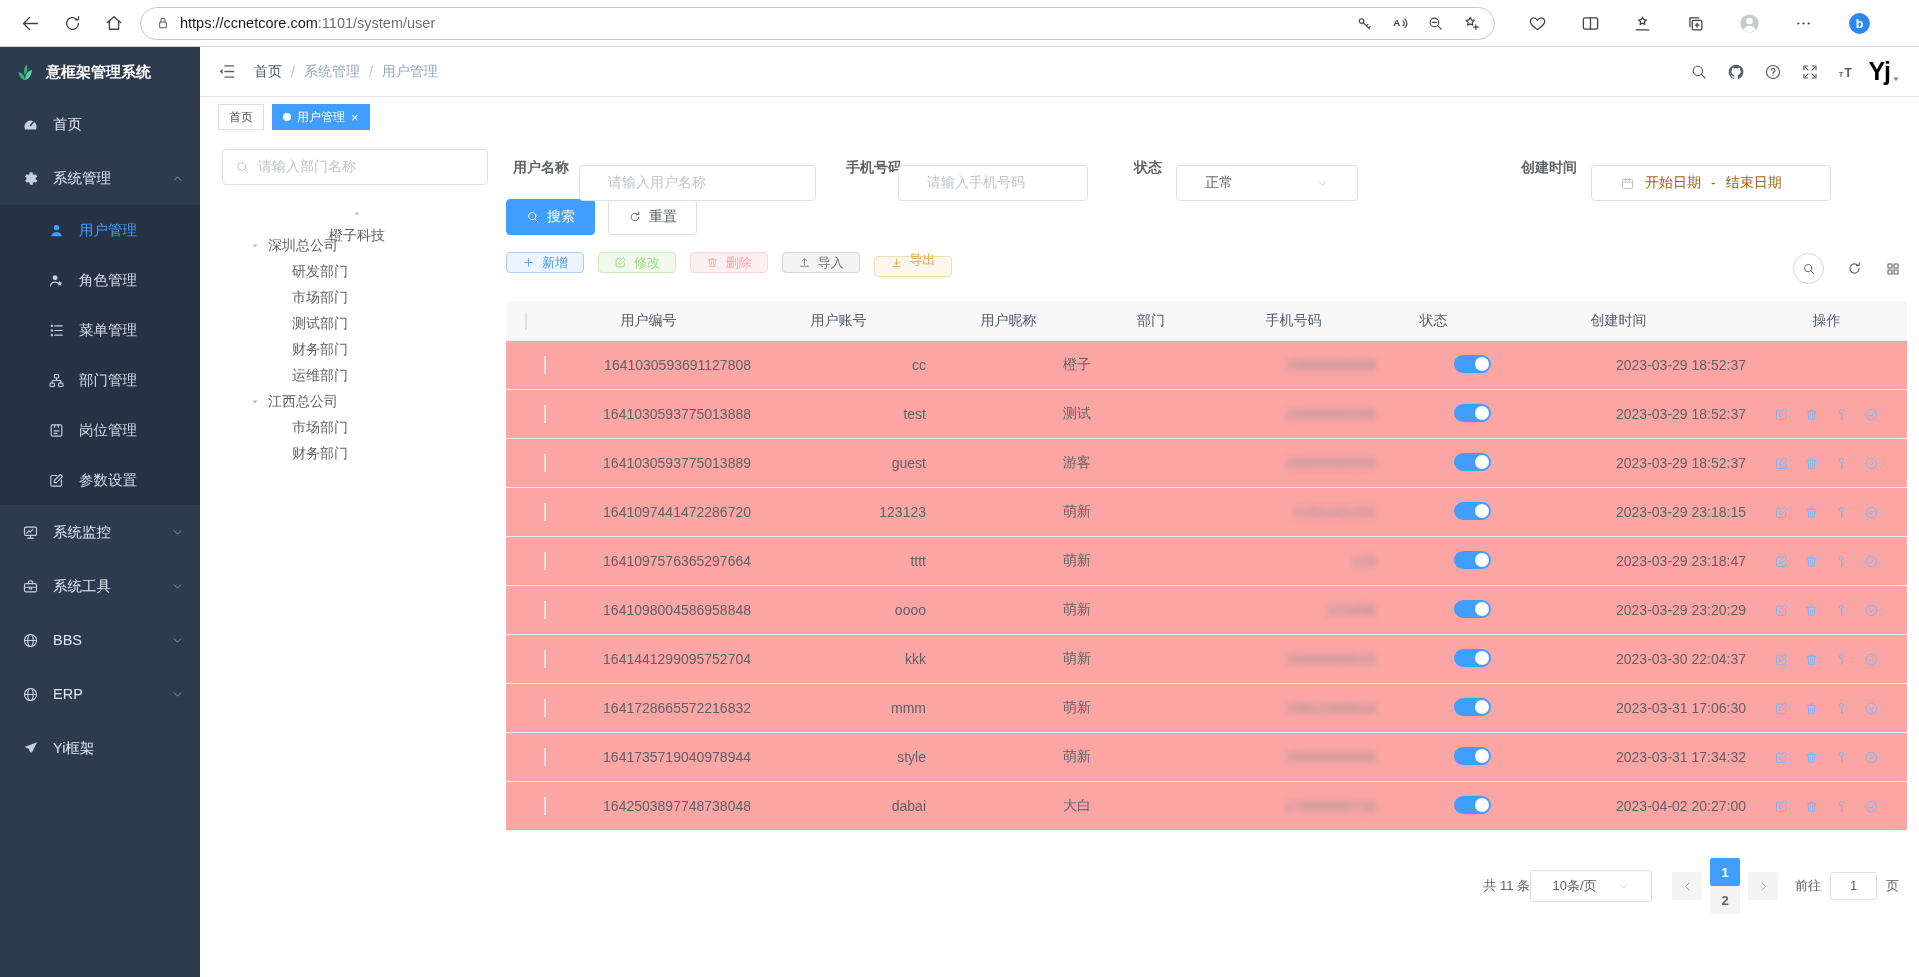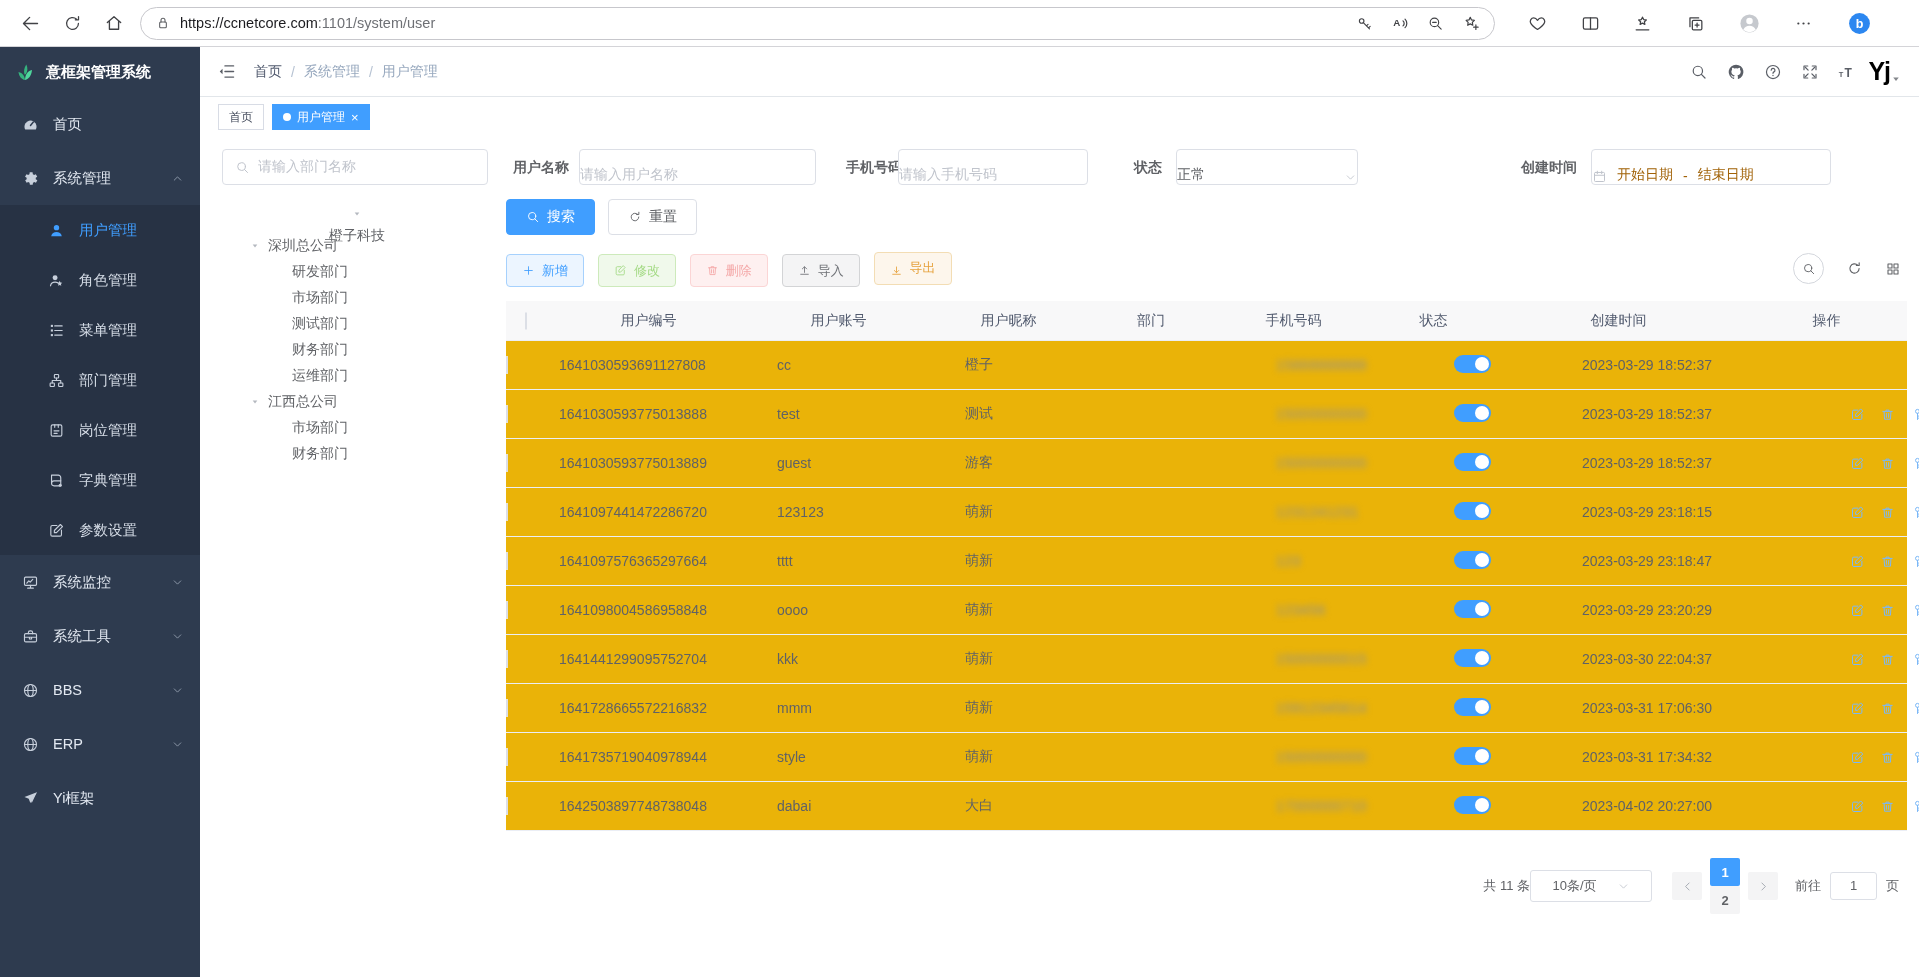--- a/index.html
+++ b/index.html
@@ -57,51 +57,51 @@
   .dept-search { height:36px; border:1px solid #dcdfe6; border-radius:4px; display:flex;
     align-items:center; gap:8px; padding:9px 12px; color:#c0c4cc; cursor:text; }
   .tree { margin-top:22px; }
   .tnode { height:26px; display:flex; align-items:center; gap:6px; color:#606266; cursor:pointer; }
   .tnode .tc { color:#b4b8bf; display:flex; }
   .lv0 { padding-left:4px;flex-direction:column; } .lv1 { padding-left:26px; } .lv2 { padding-left:70px; }
 
   .rightcol { flex:1; min-width:0; }
   .form-row { position:relative; height:36px; }
   .f-label { position:absolute; top:0; height:36px; line-height:36px; color:#606266; font-weight:700; }
-  .f-box { position:absolute; top:0; height:36px; border:1px solid #dcdfe6; border-radius:4px;
-    background:#fff; display:flex; align-items:flex-end; padding:0 0; color:#c0c4cc; cursor:text; }
+  .f-box { position:absolute; top:16px; height:36px; border:1px solid #dcdfe6; border-radius:4px;
+    background:#fff; display:flex; align-items:center; padding:0 28px; color:#c0c4cc; cursor:text; }
   .f-box .val { color:#606266; }
   .f-box .sel-arrow { margin-left:auto; color:#c0c4cc; display:flex; }
   .f-date { gap:10px; color:#a16207; }
   .f-date .cal { color:#c0c4cc; display:flex; }
 
   .btn-row { margin-top:14px; display:flex; gap:13px; }
   .btn { height:36px; border-radius:4px; display:inline-flex; align-items:center; gap:7px;
     padding:0 19px; font-size:14px; cursor:pointer; border:1px solid #dcdfe6; background:#fff; color:#606266; }
   .btn.primary { background:#409eff; border-color:#409eff; color:#fff; }
 
   .toolbar { margin-top:17px; position:relative; height:33px; }
-  .sbtn { height:33px; border-radius:4px; display:inline-flex; align-items:center; gap:7px;
+  .sbtn { height:21px; border-radius:4px; display:inline-flex; align-items:center; gap:7px;
     padding:7px 15px; font-size:13px; cursor:pointer; margin-right:10px; border:1px solid; }
   .sbtn.add { background:#ecf5ff; border-color:#a6d1fd; color:#409eff; }
   .sbtn.edit { background:#f0f9eb; border-color:#cdeabb; color:#a4da85; }
   .sbtn.del { background:#fef0f0; border-color:#fbd5d5; color:#f4a7a7; }
   .sbtn.imp { background:#f4f4f5; border-color:#d3d4d6; color:#6f7277; }
   .sbtn.exp { background:#fdf6ec; border-color:#f3ddb4; color:#e6a23c;align-items:flex-end; }
   .tool-icons { position:absolute; right:6px; top:1px; display:flex; align-items:center; gap:22px; color:#606266; }
   .tool-icons .circled { width:31px; height:31px; border:1px solid #d4d7dd; border-radius:50%;
     display:flex; align-items:center; justify-content:center; cursor:pointer; }
   .tool-icons > span { cursor:pointer; display:flex; }
 
   .table { margin-top:16px; width:100%;
     --cols: 40px 205px 175px 165px 120px 165px 115px 255px 1fr; }
   .thead { display:grid; grid-template-columns:var(--cols); height:40px; align-items:center;
     background:#f8f8f9; color:#515a6e; font-weight:400; border-bottom:1px solid #ebeef5; text-align:center; }
   .trow { display:grid; grid-template-columns:var(--cols); height:49px; align-items:center;
-    border-bottom:1px solid #ebeef5; text-align:left; color:#606266; background:#eab308;gap:13px; }
+    border-bottom:1px solid #ebeef5; text-align:right; color:#606266; background:#fca5a5; }
   .cb { width:14px; height:14px; border:1px solid #dcdfe6; border-radius:2px; margin:0 auto;
     background:#fff; cursor:pointer; }
   .phone { filter:blur(3px); color:#8d9095; letter-spacing:.5px; }
   .toggle { width:37px; height:18px; border-radius:9px; background:#409eff; position:relative;
     display:inline-block; cursor:pointer; }
   .toggle::after { content:""; width:14px; height:14px; border-radius:50%; background:#fff;
     position:absolute; top:2px; right:2px; }
   .acts { display:flex; justify-content:center; gap:15px; color:#7cb8f7; }
   .acts span { cursor:pointer; display:flex; }
 
@@ -304,30 +304,20 @@
               <svg width="17" height="17" viewBox="0 0 24 24" fill="none" stroke="currentColor" stroke-width="1.6" stroke-linecap="round" stroke-linejoin="round">
                 <rect x="4.5" y="4" width="15" height="16" rx="2"></rect>
                 <path d="M9.5 4v3.5M14.5 4v3.5M8.5 12.5h7M8.5 16h4.5"></path>
               </svg>
             </span>
     <span class="ml">岗位管理</span>
   </div>
           <div class="m-item">
     <span class="mi">
               <svg width="17" height="17" viewBox="0 0 24 24" fill="none" stroke="currentColor" stroke-width="1.6" stroke-linecap="round" stroke-linejoin="round">
-                <path d="M5 4.5h9.5A3.5 3.5 0 0 1 18 8v11.5H8.5A3.5 3.5 0 0 1 5 16z"></path>
-                <path d="M5 16a3.5 3.5 0 0 1 3.5-3.5H18"></path>
-                <circle cx="17.2" cy="18.7" r="2.2" fill="currentColor" stroke="none"></circle>
-              </svg>
-            </span>
-    <span class="ml">字典管理</span>
-  </div>
-          <div class="m-item">
-    <span class="mi">
-              <svg width="17" height="17" viewBox="0 0 24 24" fill="none" stroke="currentColor" stroke-width="1.6" stroke-linecap="round" stroke-linejoin="round">
                 <path d="M12.5 5H6a2 2 0 0 0-2 2v11a2 2 0 0 0 2 2h11a2 2 0 0 0 2-2v-6.5"></path>
                 <path d="M17.5 3.5l3 3L12 15H9v-3z"></path>
               </svg>
             </span>
     <span class="ml">参数设置</span>
   </div>
         </div>
         <div class="m-item">
     <span class="mi">
             <svg width="17" height="17" viewBox="0 0 24 24" fill="none" stroke="currentColor" stroke-width="1.6" stroke-linecap="round" stroke-linejoin="round">

